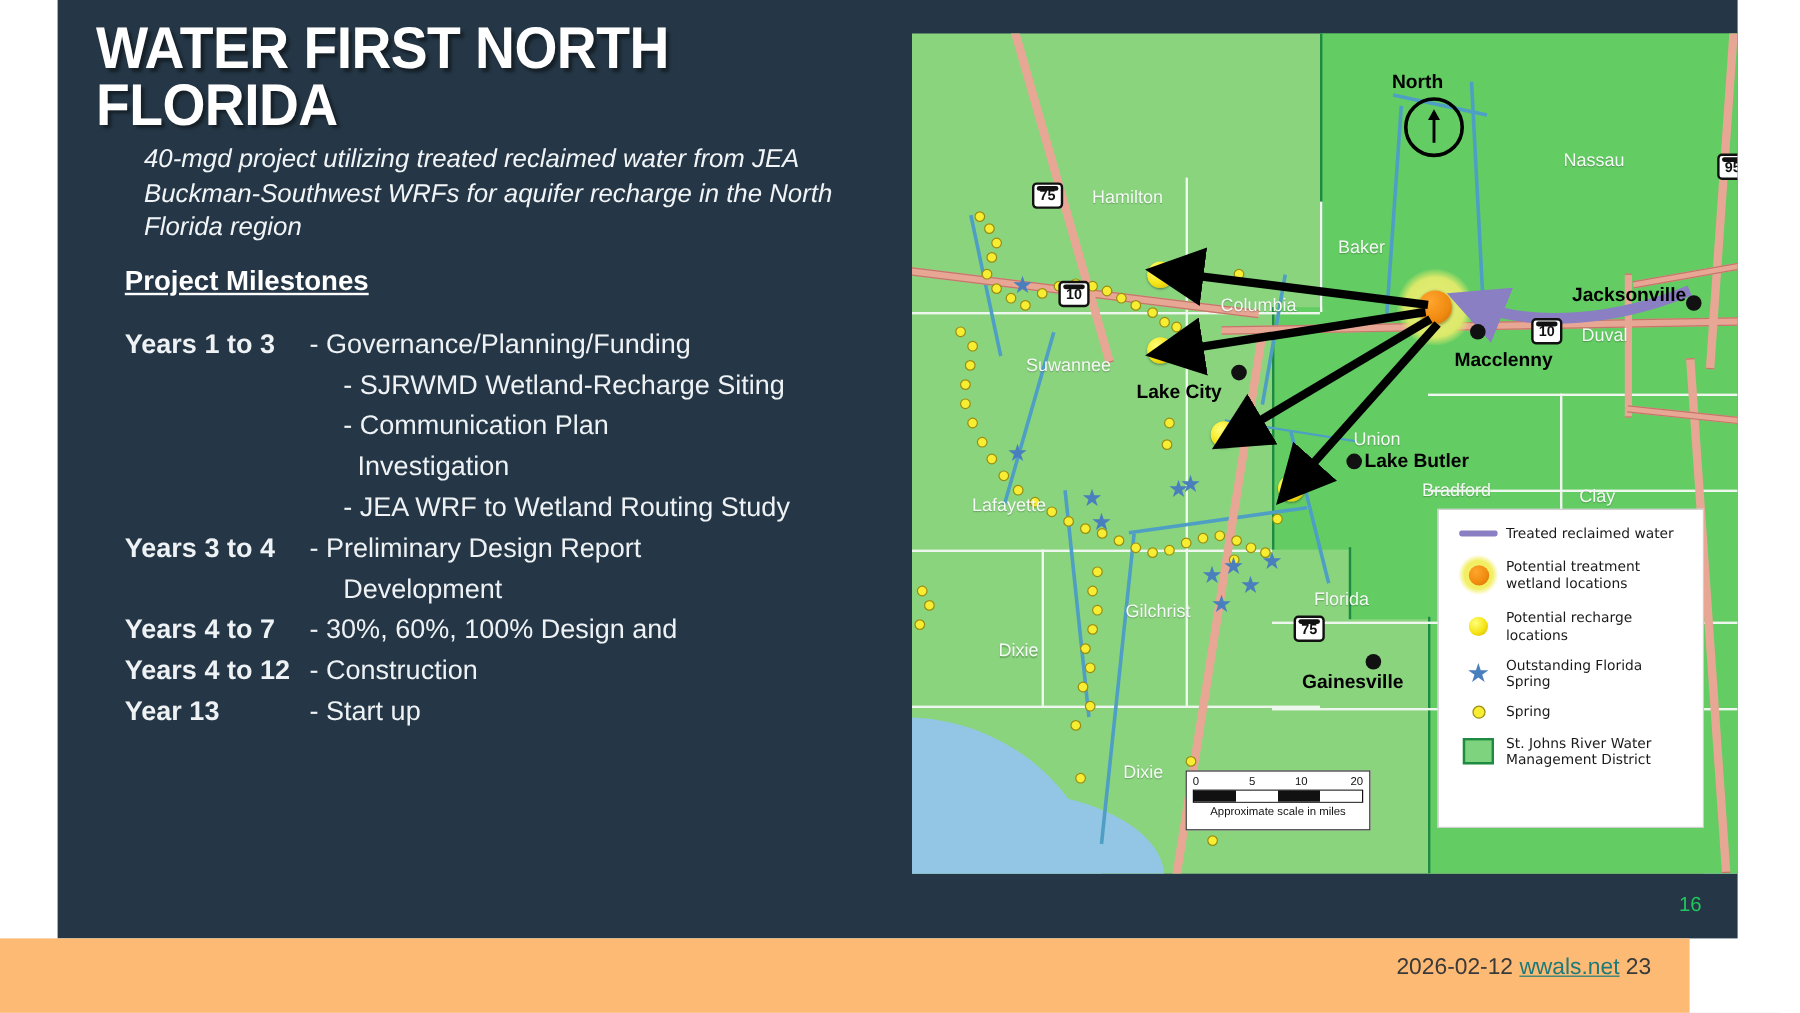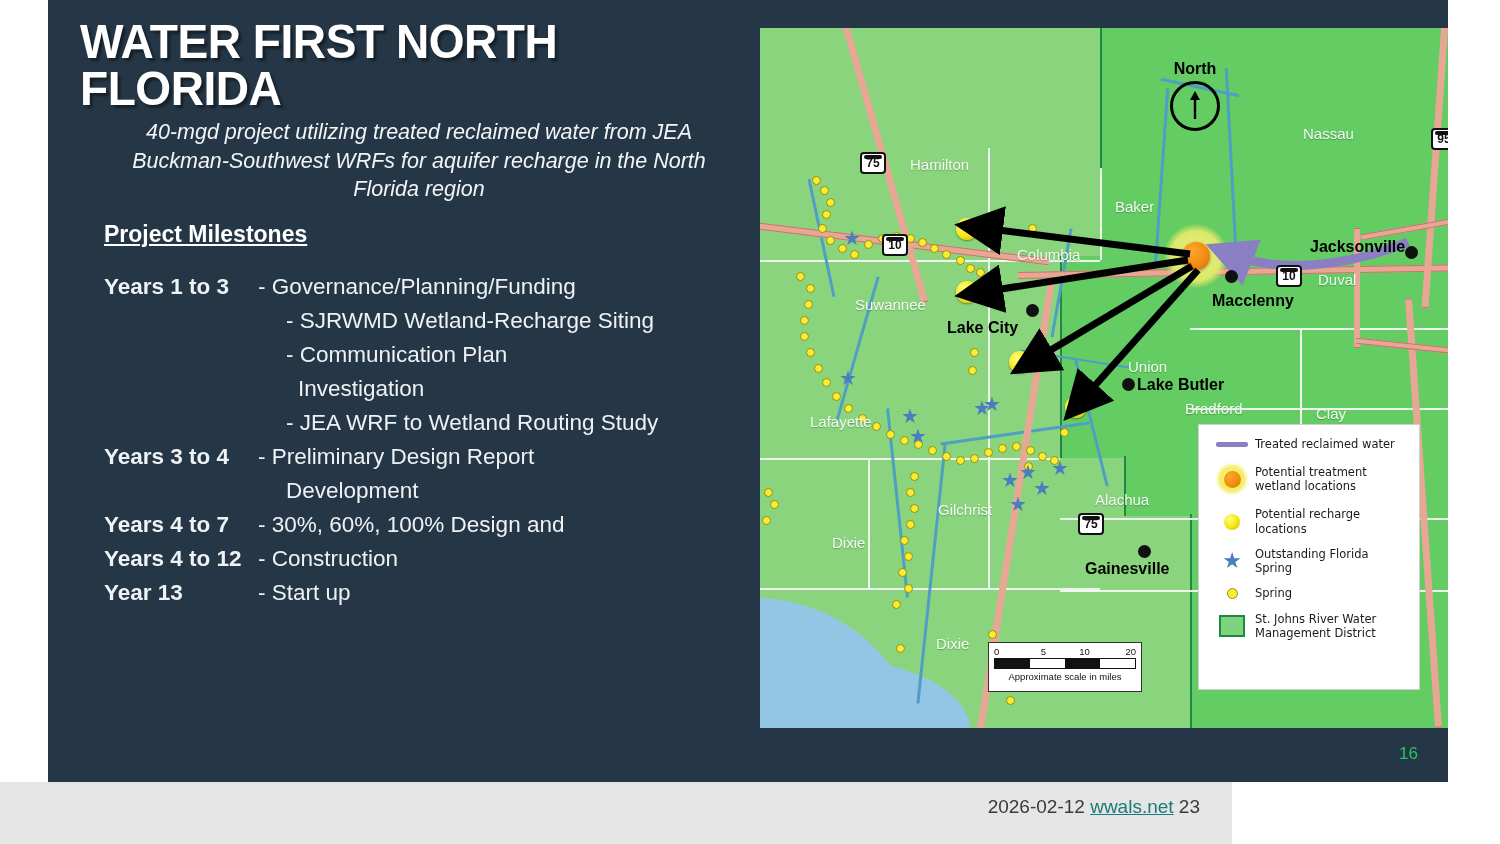--- a/index.html
+++ b/index.html
@@ -14,21 +14,21 @@
   
   #left-col{position:absolute;left:20px;top:18px;width:690px;}
 
   #deck-title{font-size:49px;line-height:0.96;font-weight:bold;color:#ffffff;
        letter-spacing:-0.5px;margin:0 0 2px 12px;
        font-family:"Liberation Sans","DejaVu Sans",sans-serif;
        text-shadow:3px 3px 3px rgba(0,0,0,.45);
        transform:scaleX(.94);transform-origin:left top;}
 
   #subtitle{font-style:italic;font-size:21.5px;line-height:1.33;color:#f2f5f7;
-       text-align:center;margin:6px 40px 0 52px;}
+       margin:6px 40px 0 52px;}
 
   #milestones-heading{font-size:23px;font-weight:bold;color:#ffffff;
        text-decoration:underline;margin:17px 0 0 36px;display:inline-block;}
 
   #milestones{margin-top:22px;position:relative;color:#eef2f5;font-size:22.5px;
        line-height:1.51;}
   .ms-row{display:flex;align-items:flex-start;}
   .ms-years{font-weight:bold;white-space:nowrap;width:182px;flex:0 0 182px;
        padding-left:36px;box-sizing:border-box;}
   .ms-task{flex:1;padding-left:8px;}
@@ -75,21 +75,21 @@
        background:radial-gradient(circle at 35% 32%,#ffa52e 0%,#f08a10 60%,#c96c06 100%);
        box-shadow:0 1px 3px rgba(0,0,0,.45);}
 
   .shield{position:absolute;width:26px;height:22px;border-radius:4px;background:#fff;
        border:2px solid #111;box-sizing:border-box;color:#111;font-size:12px;
        font-weight:bold;text-align:center;line-height:18px;}
   .shield:before{content:"";position:absolute;left:2px;right:2px;top:1px;height:4px;
        background:#111;border-radius:2px;}
 
   
-  #north-group{position:absolute;left:400px;top:32px;width:70px;text-align:center;}
+  #north-group{position:absolute;left:400px;top:32px;width:70px;}
   #north-label{font-size:16px;font-weight:bold;color:#000;}
   #north-circle{width:44px;height:44px;border:3px solid #000;border-radius:50%;
        margin:3px auto 0;position:relative;}
 
   
   #legend{position:absolute;left:438px;top:396px;width:222px;height:266px;
        background:#ffffff;border:1px solid #cfcfcf;box-sizing:border-box;
        padding:12px 10px;}
   .legend-row{display:flex;align-items:center;margin-bottom:11px;}
   .legend-sym{width:46px;flex:0 0 46px;display:flex;align-items:center;
@@ -117,22 +117,22 @@
   #scale-ticks span{position:absolute;}
   #scale-bar-graphic{display:flex;height:11px;border:1px solid #111;
        box-sizing:border-box;}
   #scale-bar-graphic i{display:block;height:100%;}
   #scale-caption{font-size:9.5px;text-align:center;color:#111;margin-top:2px;}
 
   
   #arrows{position:absolute;inset:0;}
 
   
-  #footer{position:absolute;left:0;top:782px;width:1232px;height:62px;
-       background:#e5e5e5;}
+  #footer{position:absolute;left:0;top:782px;width:1408px;height:62px;
+       background:#fdba74;}
   #footer-text{position:absolute;right:32px;top:14px;font-size:19px;color:#3a3a3a;}
   #footer-link{color:#1c7a7a;text-decoration:underline;}
 </style>
 </head>
 <body>
 
 <div id="slide">
 
   <div id="left-col">
     <h1 id="deck-title">WATER FIRST NORTH FLORIDA</h1>
@@ -331,21 +331,21 @@
 
     <div class="county-label" style="left:150px;top:128px;">Hamilton</div>
     <div class="county-label" style="left:257px;top:218px;">Columbia</div>
     <div class="county-label" style="left:95px;top:268px;">Suwannee</div>
     <div class="county-label" style="left:355px;top:170px;">Baker</div>
     <div class="county-label" style="left:543px;top:97px;">Nassau</div>
     <div class="county-label" style="left:558px;top:243px;">Duval</div>
     <div class="county-label" style="left:368px;top:330px;">Union</div>
     <div class="county-label" style="left:425px;top:372px;">Bradford</div>
     <div class="county-label" style="left:556px;top:377px;">Clay</div>
-    <div class="county-label" style="left:335px;top:463px;">Alachua</div>
+    <div class="county-label" style="left:335px;top:463px;">Florida</div>
     <div class="county-label" style="left:178px;top:473px;">Gilchrist</div>
     <div class="county-label" style="left:50px;top:385px;">Lafayette</div>
     <div class="county-label" style="left:72px;top:506px;">Dixie</div>
     <div class="county-label" style="left:176px;top:607px;">Dixie</div>
 
     <div class="city-dot" style="left:645px;top:218px;"></div>
     <div class="city-label" style="left:550px;top:210px;">Jacksonville</div>
     <div class="city-dot" style="left:465px;top:242px;"></div>
     <div class="city-label" style="left:452px;top:264px;">Macclenny</div>
     <div class="city-dot" style="left:266px;top:276px;"></div>

